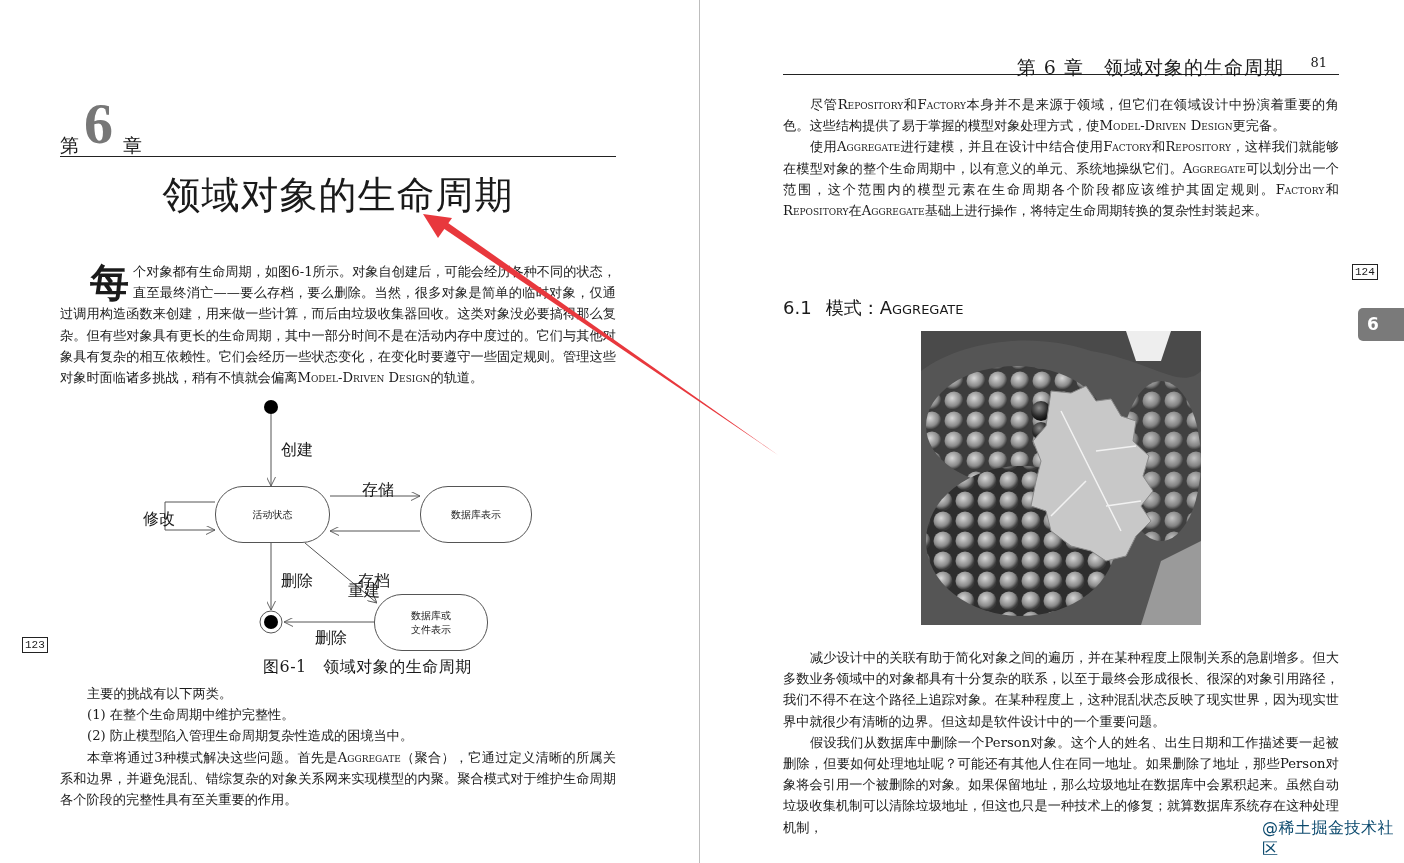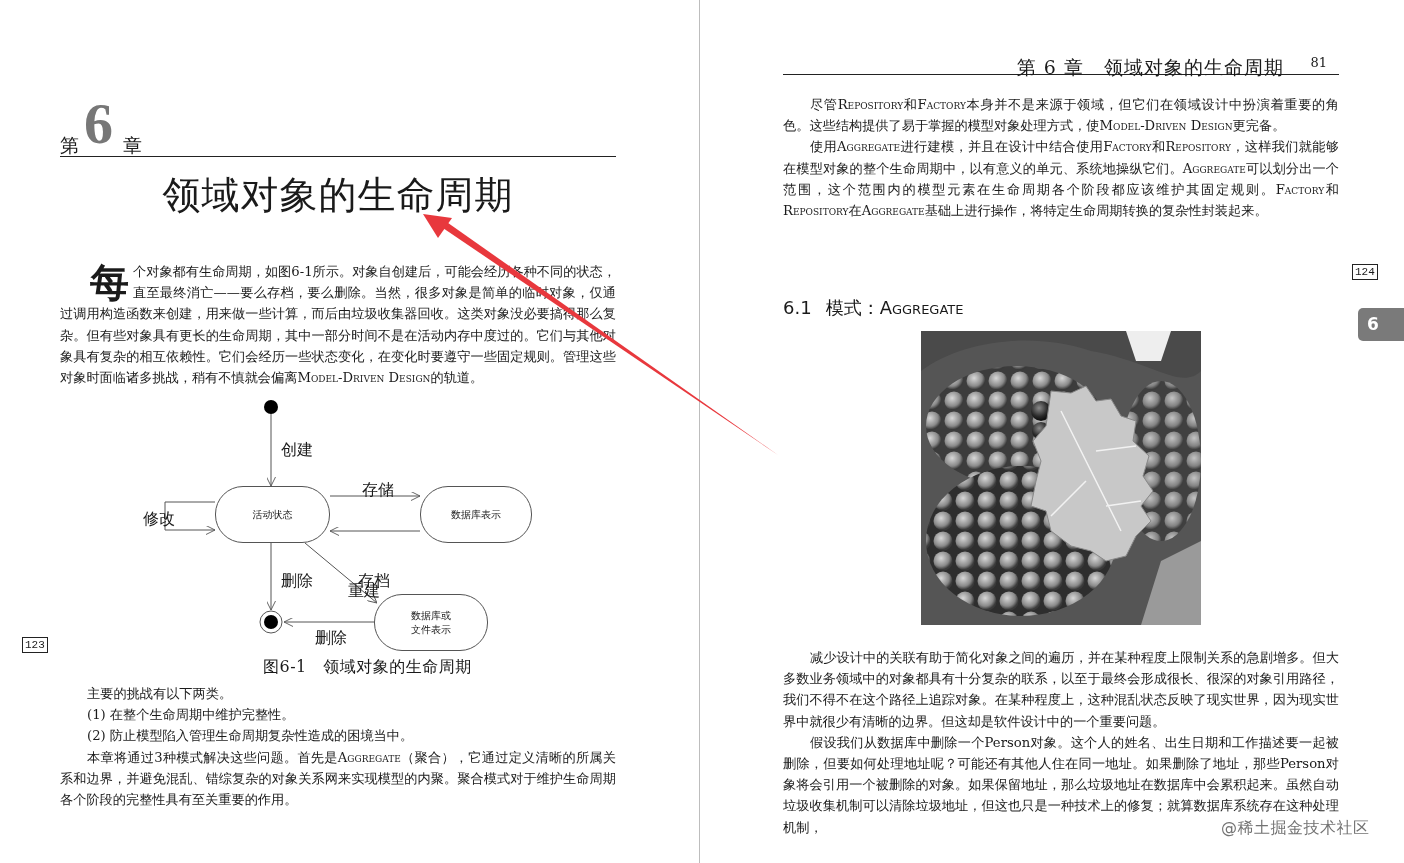--- a/index.html
+++ b/index.html
@@ -42,21 +42,21 @@
   .run-head-num { position:absolute; right:12px; top:0; font-size:13px; }
   .right-para1 { position:absolute; left:783px; top:94px; width:556px; }
   .right-para1 p { margin:0; }
   .section-h { position:absolute; left:783px; top:296px; font-size:18px; font-family:"DejaVu Sans","Liberation Sans",sans-serif; }
   .section-h .num { margin-right:14px; }
   .section-h .sc2 { font-variant:small-caps; }
   .photo { position:absolute; left:921px; top:331px; width:280px; height:294px; overflow:hidden; background:#555; }
   .right-para2 { position:absolute; left:783px; top:647px; width:556px; }
   .right-para2 p { margin:0; }
   .thumb-tab { position:absolute; left:1358px; top:308px; width:46px; height:33px; background:#7a7a7a; border-radius:5px 0 0 5px; color:#fff; font-weight:bold; font-size:17px; font-family:"DejaVu Sans","Liberation Sans",sans-serif; box-sizing:border-box; padding-left:9px; line-height:33px; }
-  .watermark { position:absolute; left:1221px; top:818px; font-size:16px; color:#737373; font-family:"DejaVu Sans","Liberation Sans",sans-serif; letter-spacing:0.5px; }
+  .watermark { position:absolute; left:1262px; top:818px; font-size:16px; color:#0c4a6e; font-family:"DejaVu Sans","Liberation Sans",sans-serif; letter-spacing:0.5px; }
   .annot-arrow { position:absolute; left:0; top:0; pointer-events:none; }
 </style>
 </head>
 <body>
 
 <div class="page page-left">
   <div class="chap-head">
     <span class="chap-di">第</span>
     <span class="chap-num">6</span>
     <span class="chap-zhang">章</span>

